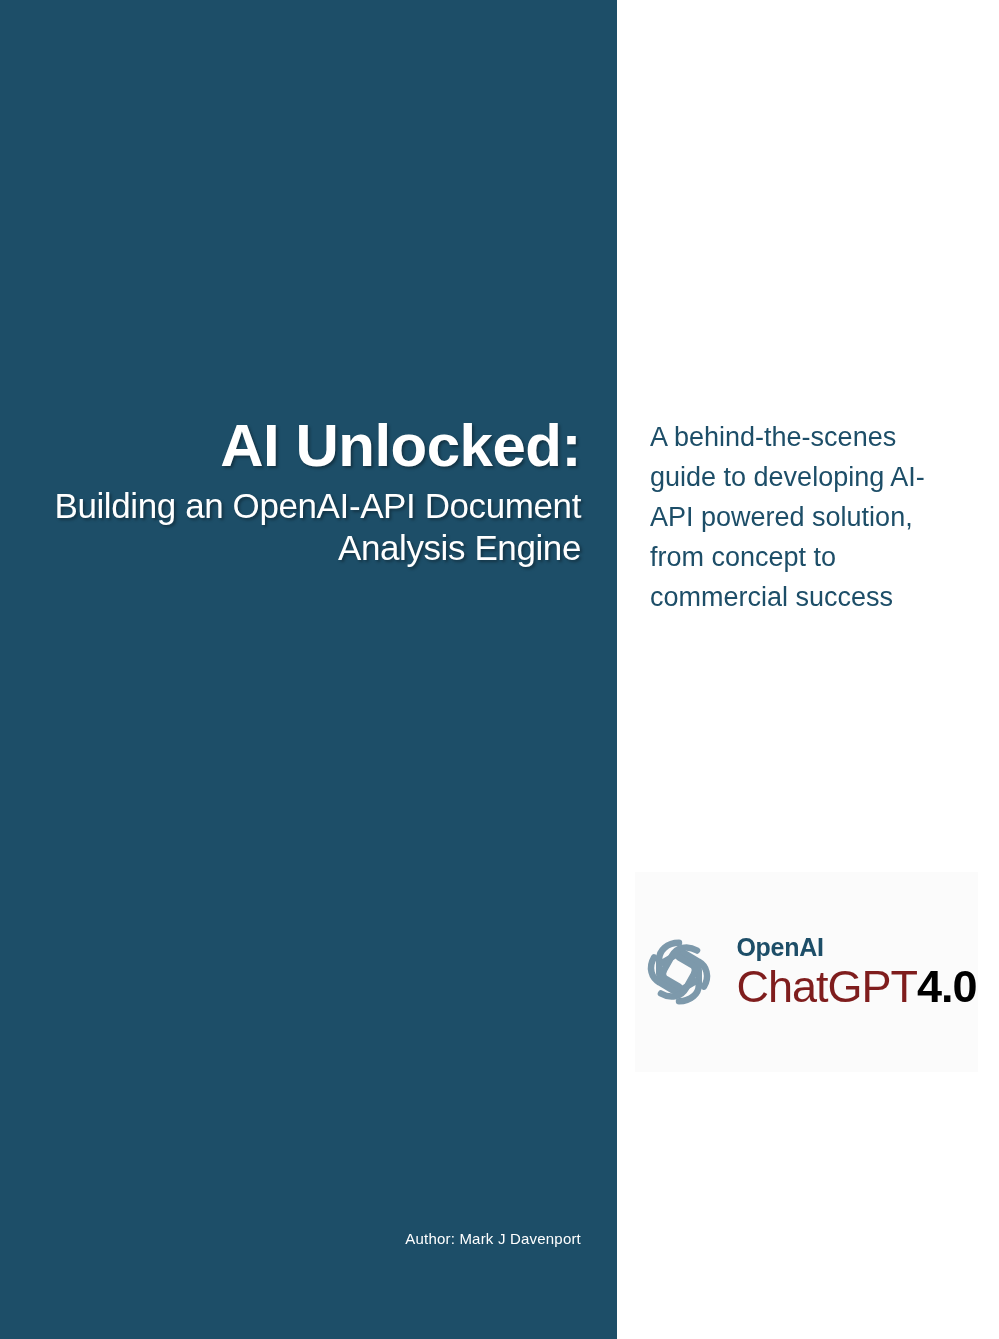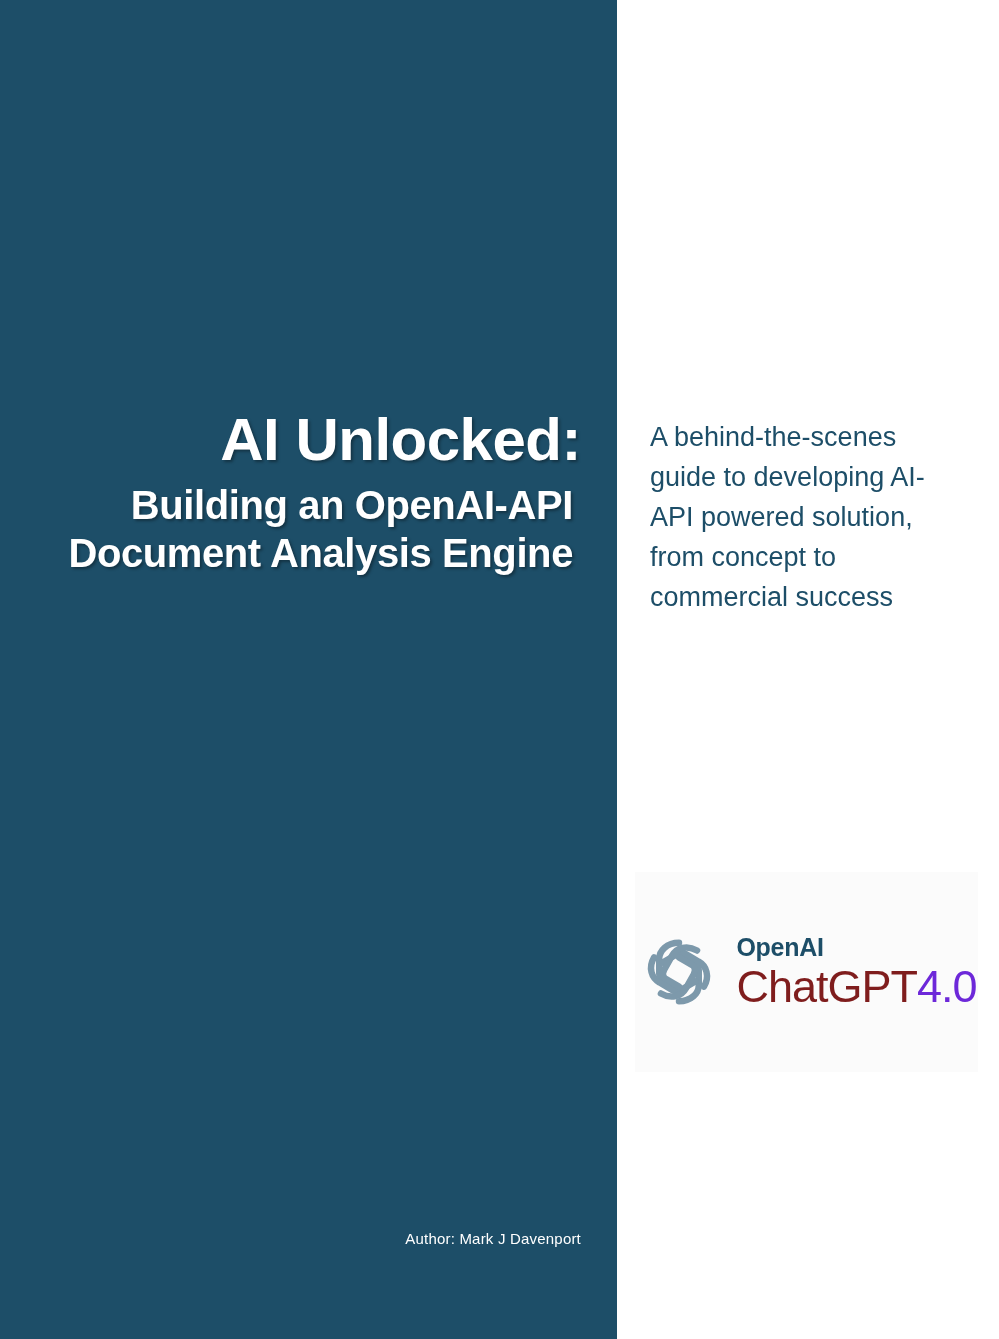--- a/index.html
+++ b/index.html
@@ -37,29 +37,29 @@
     right: 36px;
     top: 400px;
     text-align: right;
     color: #ffffff;
   }
   .title-main {
     font-size: 60px;
     font-weight: bold;
     line-height: 1.12;
     letter-spacing: -0.5px;
-    margin: 6px 0 6px 0;
+    margin: 12px 0 6px 0;
     text-shadow: 2px 2px 3px rgba(0,0,0,0.35);
   }
   .title-sub {
-    font-size: 40px;
-    font-weight: bold;
+    font-size: 35px;
+    font-weight: normal;
     line-height: 1.2;
     letter-spacing: -0.4px;
-    margin: 8px;
+    margin: 0;
     text-shadow: 2px 2px 3px rgba(0,0,0,0.35);
   }
   .author {
     position: absolute;
     right: 36px;
     bottom: 92px;
     color: #ffffff;
     font-size: 15px;
     letter-spacing: 0.2px;
   }
@@ -122,22 +122,22 @@
     align-items: baseline;
   }
   .logo-chatgpt {
     font-size: 45px;
     font-weight: 400;
     color: #7f1d1d;
     letter-spacing: -1px;
   }
   .logo-version {
     font-size: 45px;
-    font-weight: normal;
-    color: #6d28d9;
+    font-weight: bold;
+    color: #000000;
     letter-spacing: -1px;
   }
 </style>
 </head>
 <body>
 
 <div class="page">
 
   <div class="left-panel">
     <div class="title-block">

